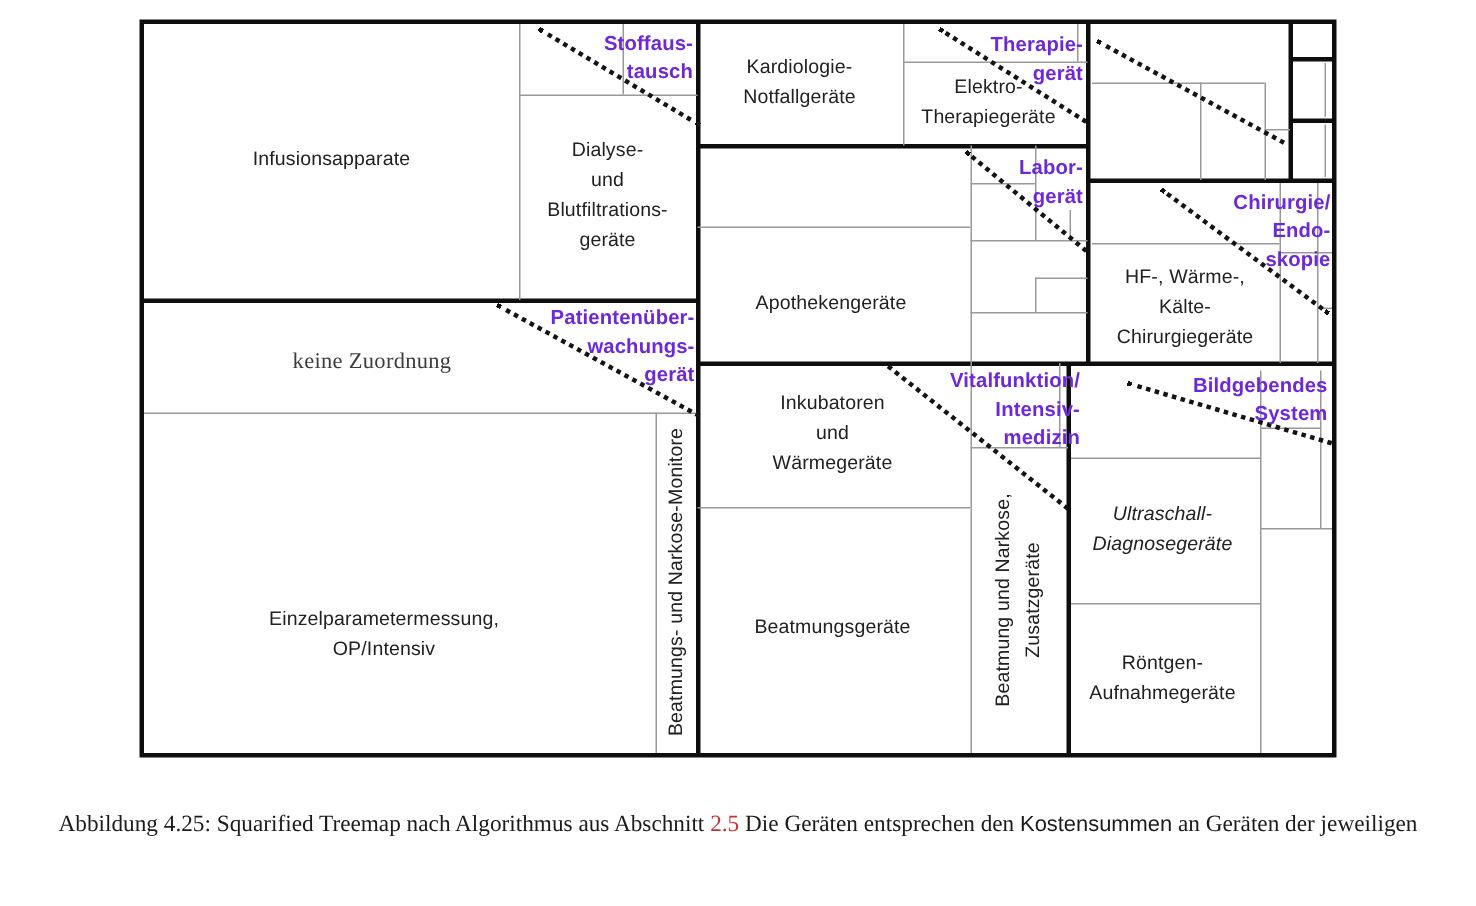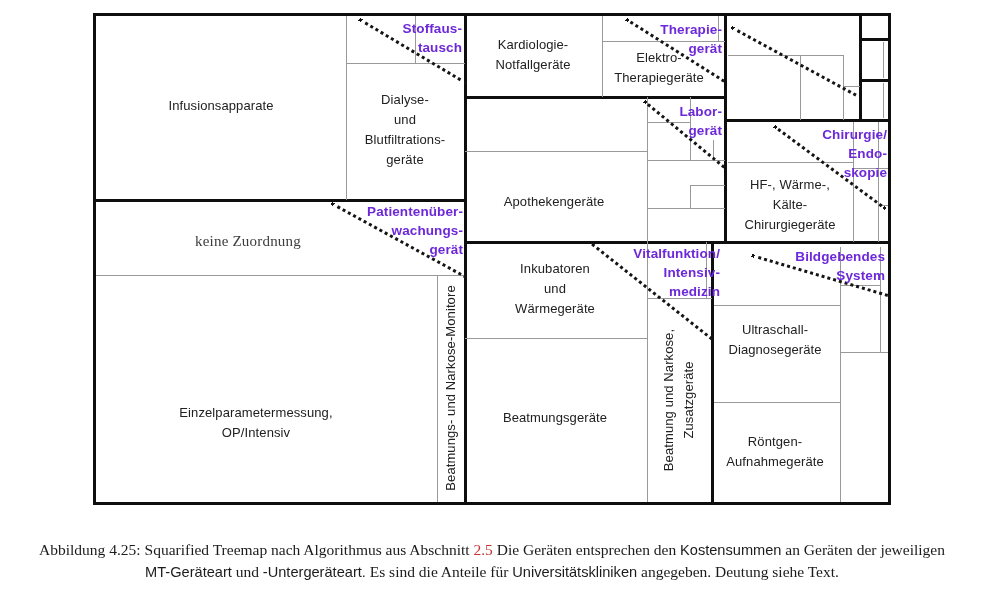--- a/index.html
+++ b/index.html
@@ -113,22 +113,21 @@
 und
 Wärmegeräte</div>
       <div class="label bold" style="left: 612px; top: 229px; text-align: right; transform: translate(-100%, 0px); margin-left: 12px;">Vitalfunktion/
 Intensiv-
 medizin</div>
       <div class="label" style="left: 459px; top: 402px; transform: translate(-50%, -50%);">Beatmungsgeräte</div>
       <div class="label" style="left: 583px; top: 384px; transform: translate(-50%, -50%) rotate(-90deg);">Beatmung und Narkose,
 Zusatzgeräte</div>
       <div class="label bold" style="left: 789px; top: 232px; text-align: right; transform: translate(-100%, 0px);">Bildgebendes
 System</div>
-      <div class="label" style="left: 679px; top: 324px; transform: translate(-50%, -50%);">Ultraschall-
+      <div class="label" style="left: 679px; top: 337px; transform: translate(-50%, -50%); font-style: italic;">Ultraschall-
 Diagnosegeräte</div>
       <div class="label" style="left: 679px; top: 436px; transform: translate(-50%, -50%);">Röntgen-
 Aufnahmegeräte</div>
     </div>
   <div class="caption">
       <div class="cap-line"><span class="cap-serif">Abbildung 4.25: </span><span class="cap-serif">Squarified Treemap nach Algorithmus aus Abschnitt </span><span class="cap-red">2.5</span><span class="cap-serif"> Die Geräten entsprechen den </span><span class="cap-sans">Kostensummen</span><span class="cap-serif"> an Geräten der jeweiligen</span></div>
-      <div class="cap-line"><span class="cap-sans">MT-Geräteart</span><span class="cap-serif"> und </span><span class="cap-sans">-Untergeräteart.</span><span class="cap-serif"> Es sind die Anteile für </span><span class="cap-sans">Universitätskliniken</span><span class="cap-serif"> angegeben. Deutung siehe Text.</span></div>
     </div>
 </div>
 
 </body></html>

